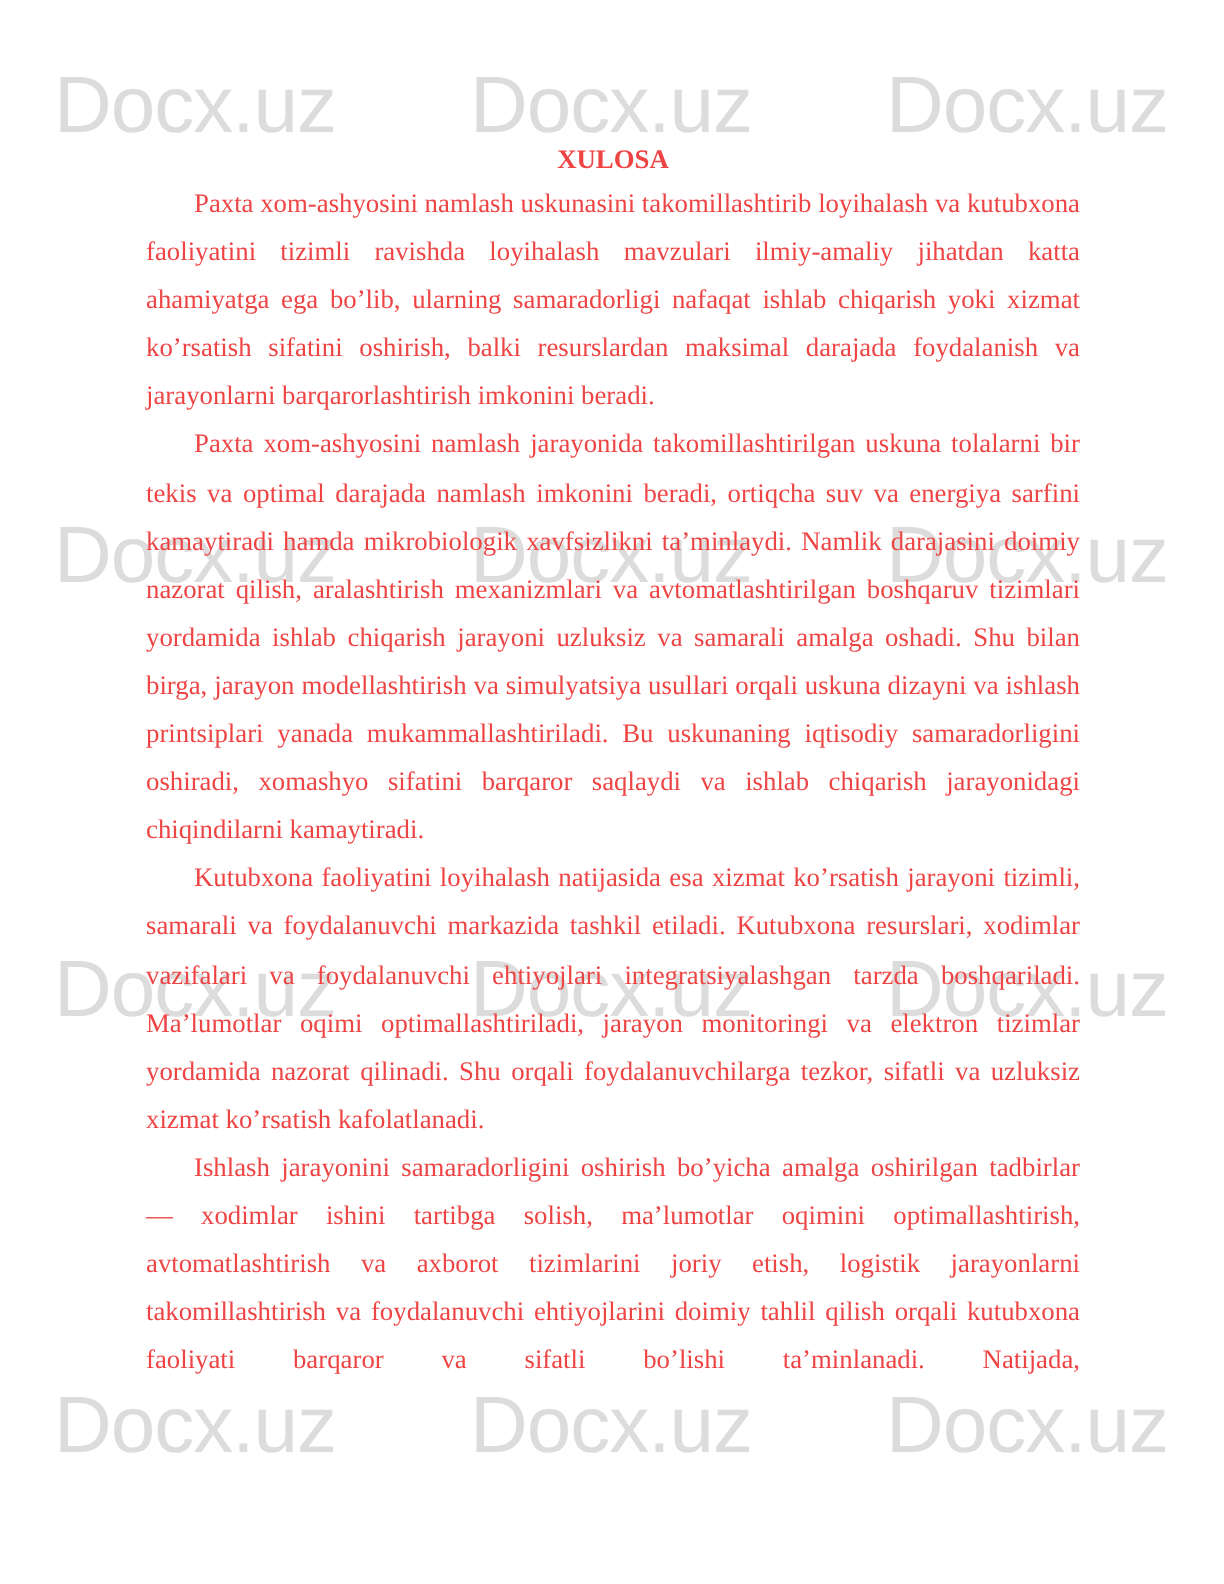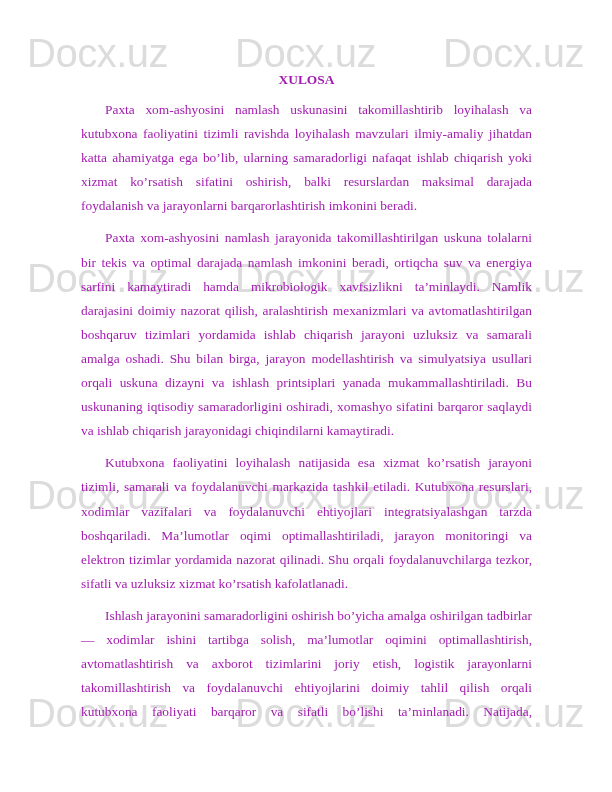--- a/index.html
+++ b/index.html
@@ -1,22 +1,22 @@
 <!DOCTYPE html>
 <html><head>
 <meta charset="utf-8">
 <style>
   html, body { margin: 0; padding: 0; background: #ffffff; }
   body { width: 612px; height: 792px; position: relative; overflow: hidden; }
   .page { position: absolute; left: 0; top: 0; width: 612px; height: 792px; background: #fff; }
   .watermark-row { position: absolute; left: 0; width: 612px; height: 40px; }
   .wm { position: absolute; font-family: "Liberation Sans", sans-serif; font-size: 40px; line-height: 40px; color: #dcdcdc; letter-spacing: -0.5px; white-space: nowrap; }
-  .content { position: absolute; left: 73px; top: 70px; width: 467px; font-family: "Liberation Serif", serif; font-size: 13.4px; line-height: 24.1px; color: #a21caf; }
+  .content { position: absolute; left: 73px; top: 70px; width: 467px; font-family: "Liberation Serif", serif; font-size: 13.4px; line-height: 24.1px; color: #ef4444; }
   .title { text-align: center; font-weight: bold; font-size: 13.4px; line-height: 20px; margin: 0 0 0 0; }
-  .para { text-align: justify; text-indent: 24px; margin: 8px; }
+  .para { text-align: justify; text-indent: 24px; margin: 0; }
   .para.last { text-align-last: justify; font-family: Liberation Serif, serif; }
 </style>
 </head>
 <body>
 
 <div class="page">
 
   <div class="watermark-row" style="top:33px;">
     <span class="wm" style="left:27px;">Docx.uz</span>
     <span class="wm" style="left:235px;">Docx.uz</span>

